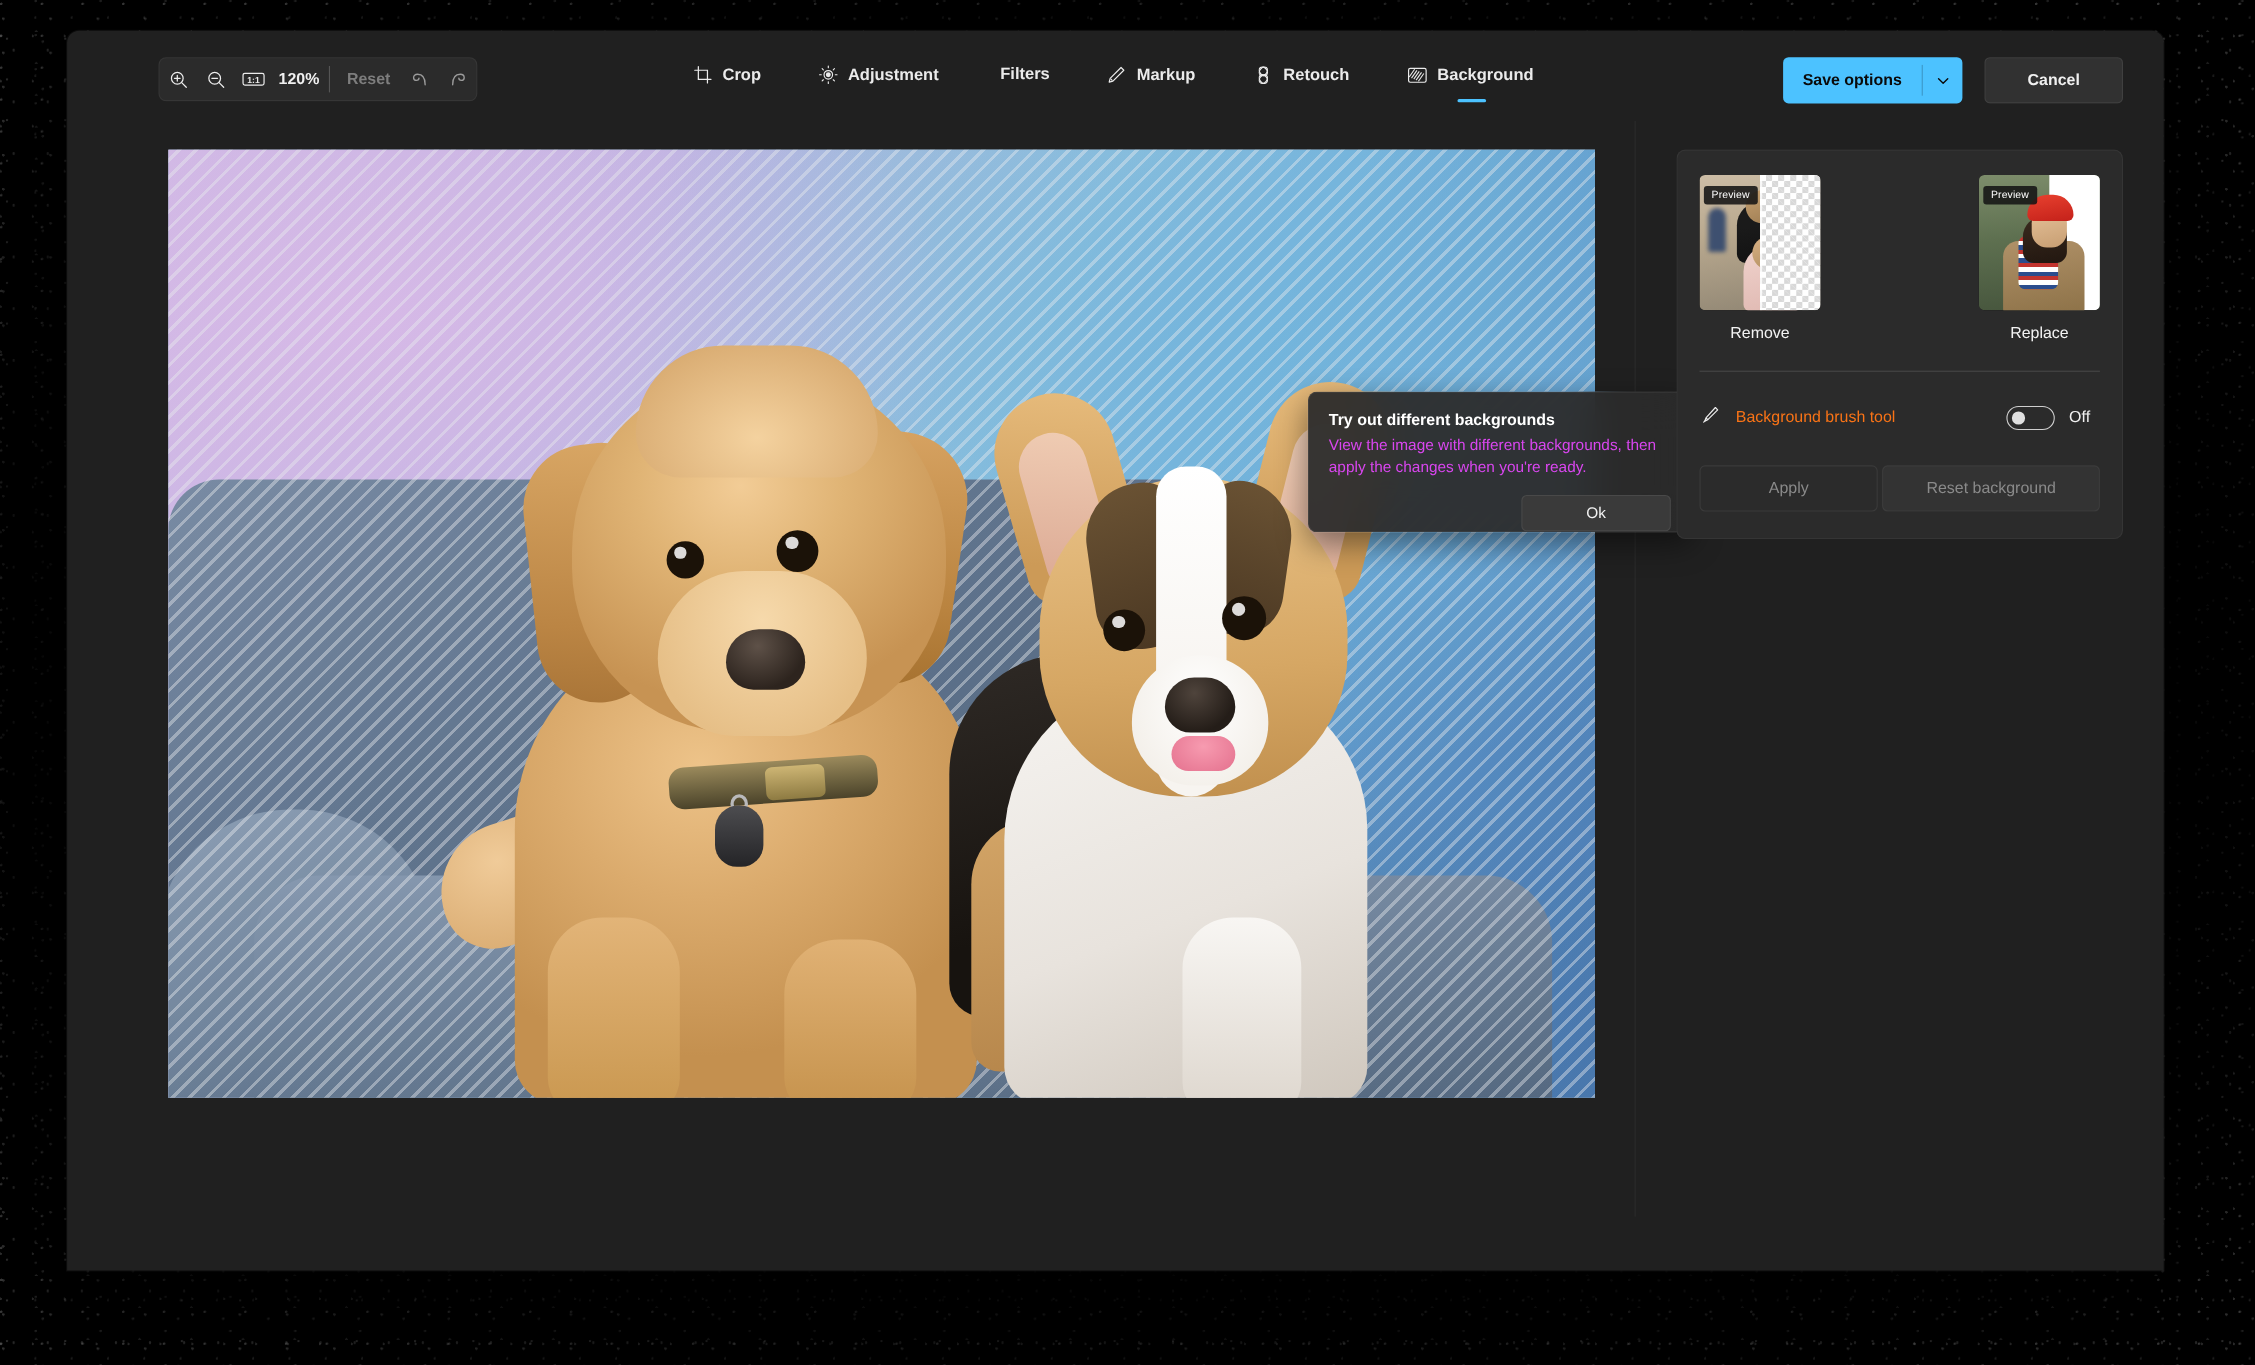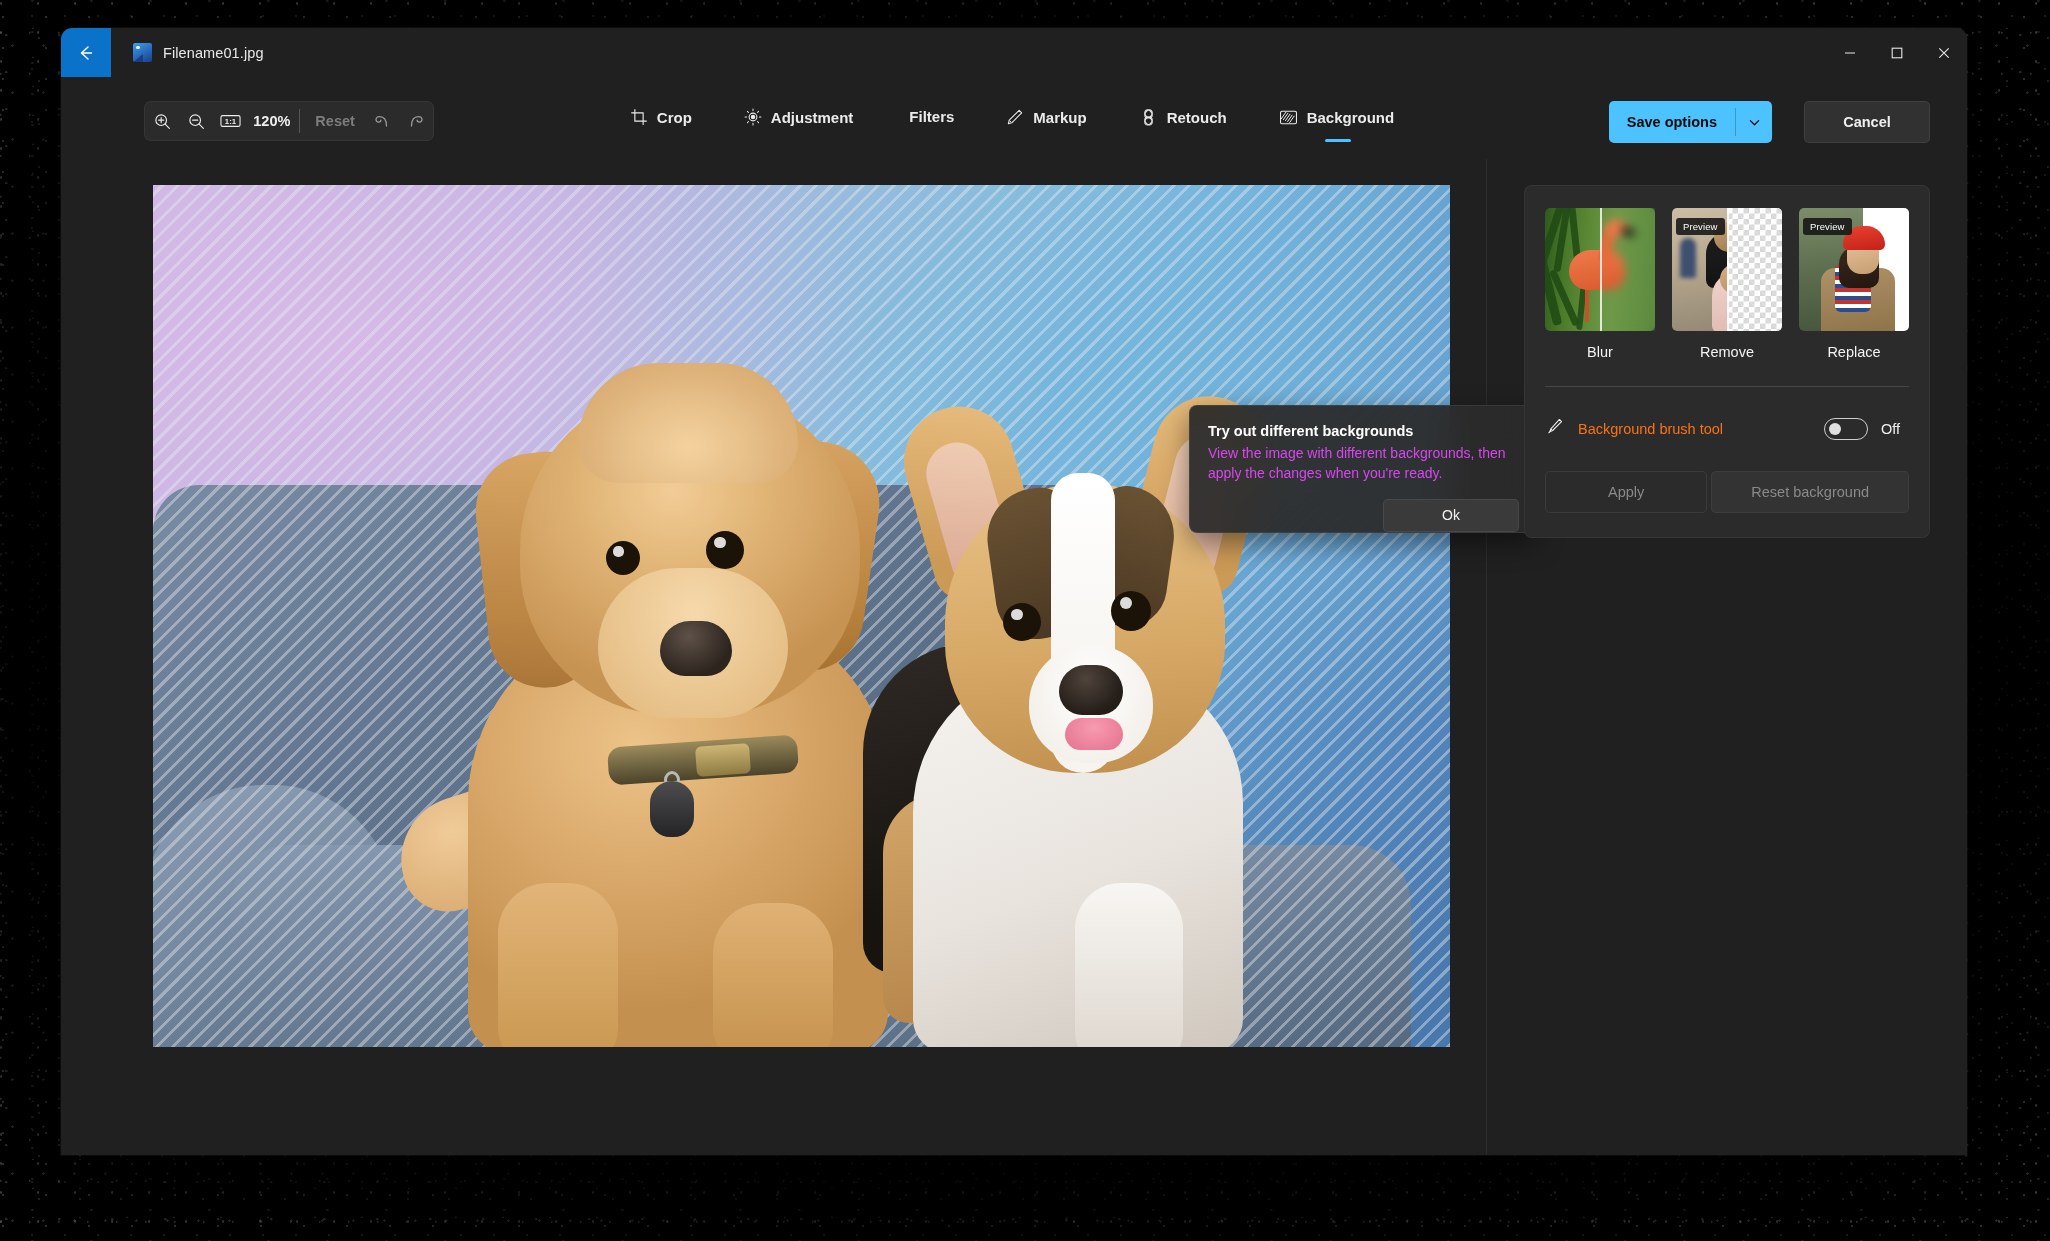--- a/index.html
+++ b/index.html
@@ -148,21 +148,21 @@
   .tool .underline {
     position:absolute; left:50%; transform:translateX(-50%);
     bottom:-6px; width:26px; height:3px; border-radius:2px;
     background:#4cc2ff; display:none;
   }
   .tool.active .underline { display:block; }
 
   
   #cmd-right {
     position:absolute; right:37px; top:24px;
-    display:flex; align-items:center; gap:32px;
+    display:flex; align-items:center; gap:20px;
   }
   #save-options {
     height:42px; background:#4cc2ff; border-radius:5px;
     display:flex; align-items:stretch; cursor:pointer;
     overflow:hidden;
   }
   #save-options-label {
     display:flex; align-items:center; padding:0 18px;
     color:#0a0a0a; font-size:14.5px; white-space:nowrap;
   }
@@ -612,47 +612,20 @@
 </head>
 <body>
 
 <div id="desktop">
   <div id="noise"></div>
   <div id="noise2"></div>
 </div>
 
 <div id="window">
 
-  <div id="titlebar">
-    <div id="back-btn">
-      <svg width="20" height="20" viewBox="0 0 20 20">
-        <path d="M12 4 L5.5 10 L12 16" fill="none" stroke="#fff" stroke-width="1.4" stroke-linecap="round" stroke-linejoin="round"></path>
-        <path d="M5.5 10 H15.5" stroke="#fff" stroke-width="1.4" stroke-linecap="round"></path>
-      </svg>
-    </div>
-    <div id="title-zone">
-      <span id="file-icon"></span>
-      <span id="file-title">Filename01.jpg</span>
-    </div>
-    <div class="wc" id="wc-min">
-      <svg width="12" height="12" viewBox="0 0 12 12">
-          <path d="M1 6 H11" stroke="#e8e8e8" stroke-width="1.1"></path>
-        </svg>
-    </div>
-    <div class="wc" id="wc-max">
-      <svg width="12" height="12" viewBox="0 0 12 12">
-          <rect x="1.2" y="1.2" width="9.6" height="9.6" fill="none" stroke="#e8e8e8" stroke-width="1.1"></rect>
-        </svg>
-    </div>
-    <div class="wc" id="wc-close">
-      <svg width="12" height="12" viewBox="0 0 12 12">
-          <path d="M1.3 1.3 L10.7 10.7 M10.7 1.3 L1.3 10.7" stroke="#e8e8e8" stroke-width="1.1"></path>
-        </svg>
-    </div>
-  </div>
 
   <div id="cmdbar">
 
     <div id="zoom-pill">
       <div class="zbtn">
         <svg width="19" height="19" viewBox="0 0 20 20">
           <circle cx="8.6" cy="8.6" r="5.6" fill="none" stroke="#ededed" stroke-width="1.2"></circle>
           <path d="M12.8 12.8 L17.2 17.2" stroke="#ededed" stroke-width="1.2" stroke-linecap="round"></path>
           <path d="M8.6 5.9 V11.3 M5.9 8.6 H11.3" stroke="#ededed" stroke-width="1.2" stroke-linecap="round"></path>
         </svg>
@@ -834,42 +807,20 @@
       <div id="callout-actions">
         <div id="callout-ok">Ok</div>
       </div>
     </div>
 
     <div id="right-panel">
       <div id="bg-card">
 
         <div id="thumb-row">
 
-          <div class="thumb-cell">
-            <div class="thumb">
-              <div id="thumb-blur-img">
-                <div class="fronds">
-                  <div class="frond" style="left:2px;top:-4px;width:8px;height:64px;transform:rotate(18deg);border-radius:4px;"></div>
-                  <div class="frond" style="left:14px;top:-8px;width:7px;height:72px;transform:rotate(9deg);border-radius:4px;"></div>
-                  <div class="frond" style="left:26px;top:-6px;width:7px;height:60px;transform:rotate(-6deg);border-radius:4px;"></div>
-                  <div class="frond" style="left:0px;top:48px;width:9px;height:70px;transform:rotate(-14deg);border-radius:4px;"></div>
-                  <div class="frond" style="left:16px;top:60px;width:7px;height:60px;transform:rotate(-24deg);border-radius:4px;"></div>
-                  <div class="frond" style="left:34px;top:66px;width:6px;height:56px;transform:rotate(6deg);border-radius:4px;"></div>
-                </div>
-                <div id="flamingo-legs"></div>
-                <div id="flamingo-body"></div>
-                <div id="flamingo-neck"></div>
-                <div id="flamingo-head"></div>
-                <div id="flamingo-beak"></div>
-              </div>
-              <div class="thumb-blurhalf"></div>
-              <div class="thumb-splitline"></div>
-            </div>
-            <div class="thumb-label">Blur</div>
-          </div>
 
           <div class="thumb-cell">
             <div class="thumb">
               <div id="thumb-remove-img">
                 <div id="rm-bgperson"></div>
                 <div id="rm-girl1"></div>
                 <div id="rm-girl1-head"></div>
                 <div id="rm-girl2"></div>
                 <div id="rm-girl2-head"></div>
               </div>

